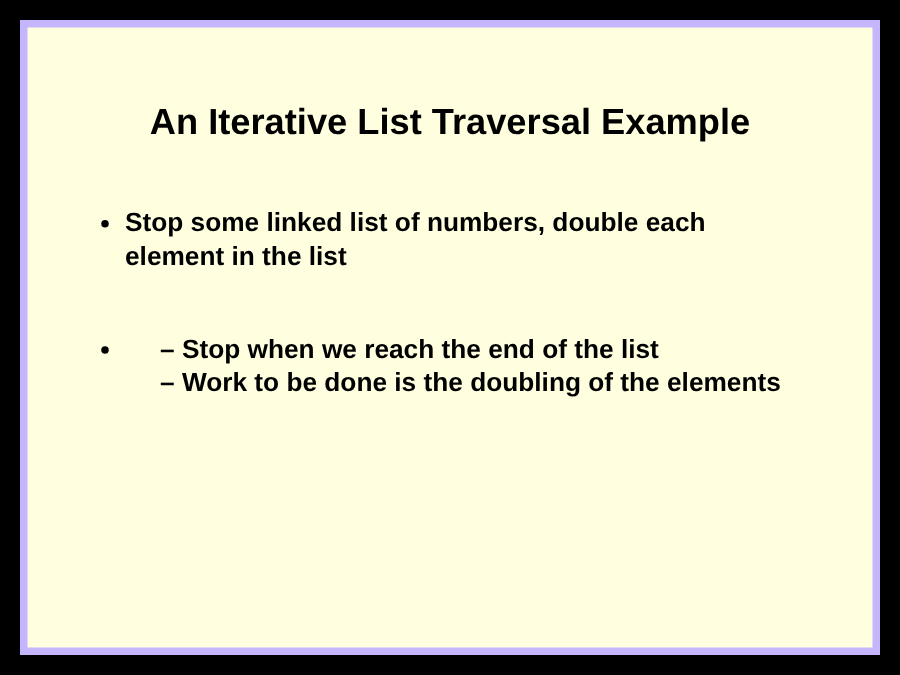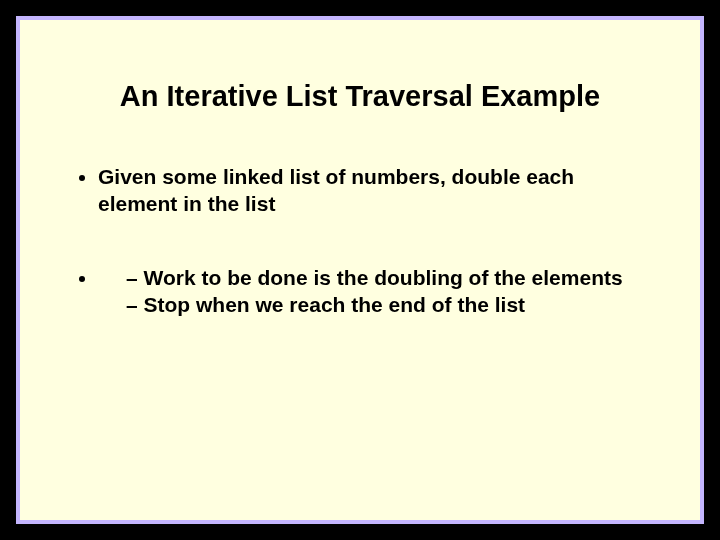--- a/index.html
+++ b/index.html
@@ -14,21 +14,21 @@
     width: 720px;
     height: 540px;
     background: #000;
     padding: 16px;
   }
   .slide {
     box-sizing: border-box;
     width: 100%;
     height: 100%;
     background: #ffffe0;
-    border: 4px solid #c4b5fd;
+    border: 6px solid #c4b5fd;
     padding: 60px 50px 40px 50px;
     font-family: Arial, Helvetica, sans-serif;
     color: #000;
   }
   .title {
     font-size: 29px;
     font-weight: bold;
     text-align: center;
     margin-bottom: 50px;
   }
@@ -60,23 +60,23 @@
   }
 </style>
 </head>
 <body>
 
 <div class="frame">
   <div class="slide">
     <div class="title">An Iterative List Traversal Example</div>
     <ul class="level1">
       <li>
-        <span>Given some linked list of numbers, double each element in the list</span>
+        <span>Stop some linked list of numbers, double each element in the list</span>
       </li>
       <li>
         <ul class="level2">
+          <li><span>Stop when we reach the end of the list</span></li>
           <li><span>Work to be done is the doubling of the elements</span></li>
-          <li><span>Stop when we reach the end of the list</span></li>
         </ul>
       </li>
     </ul>
   </div>
 </div>
 
 </body></html>

